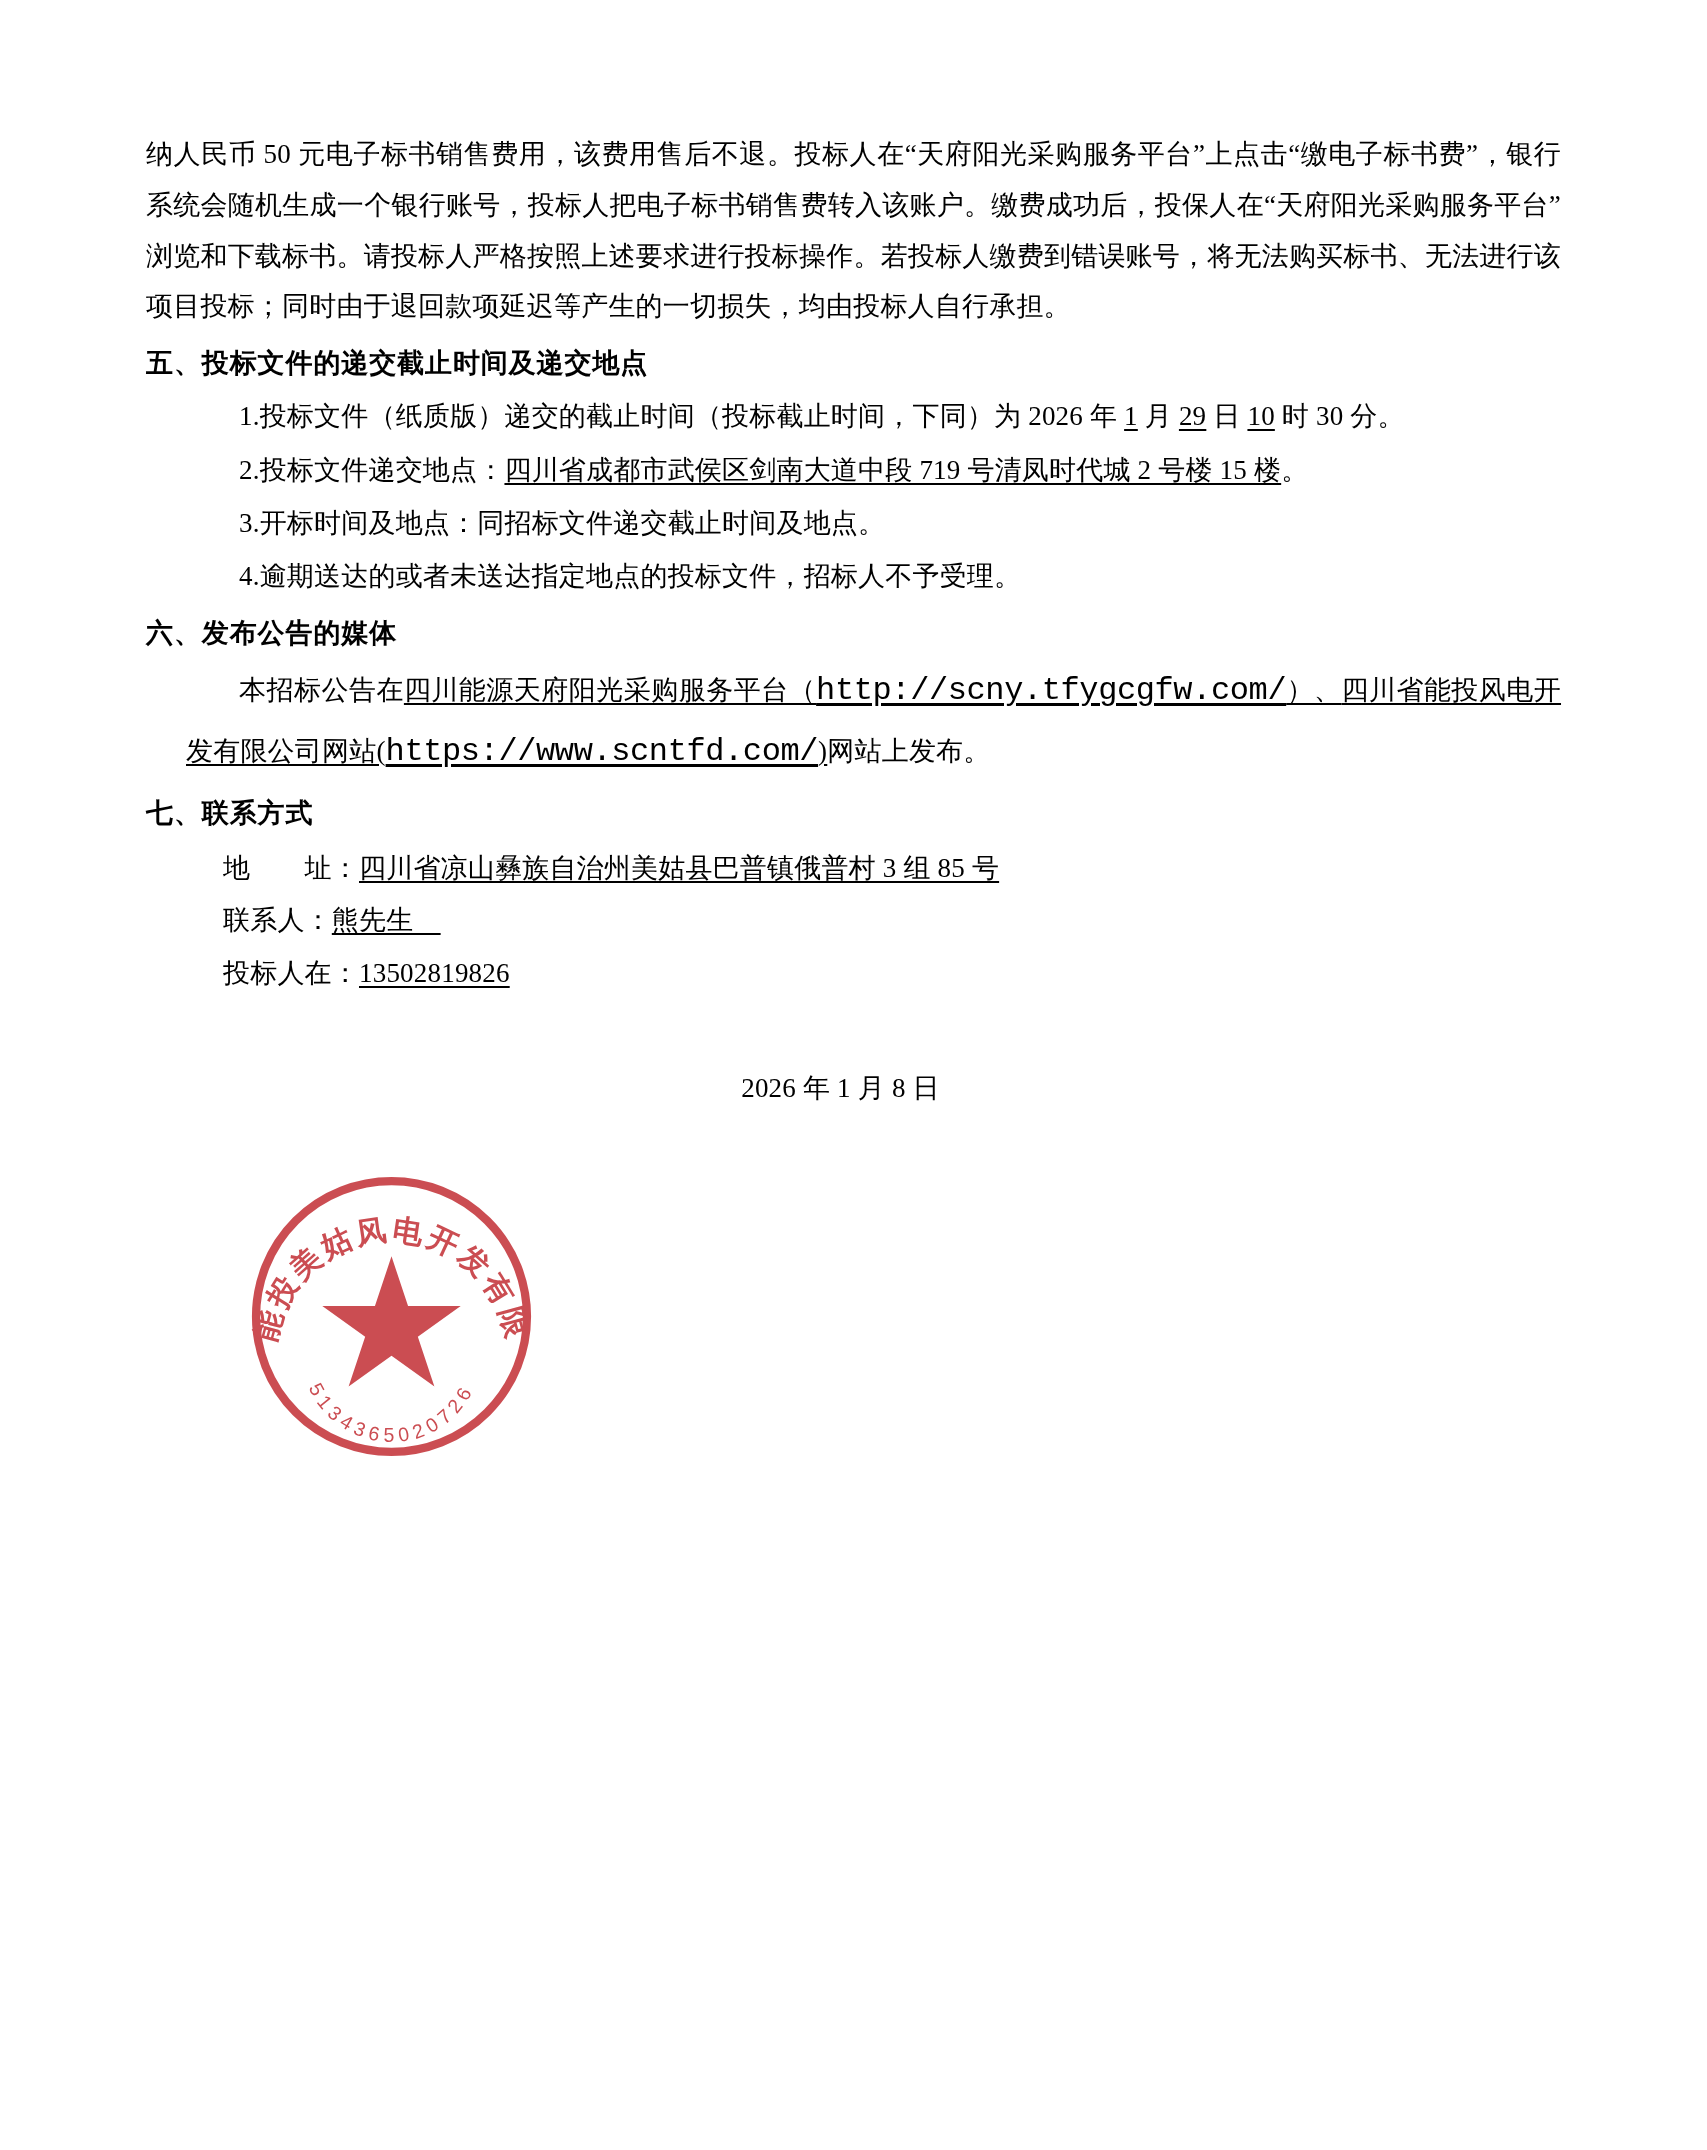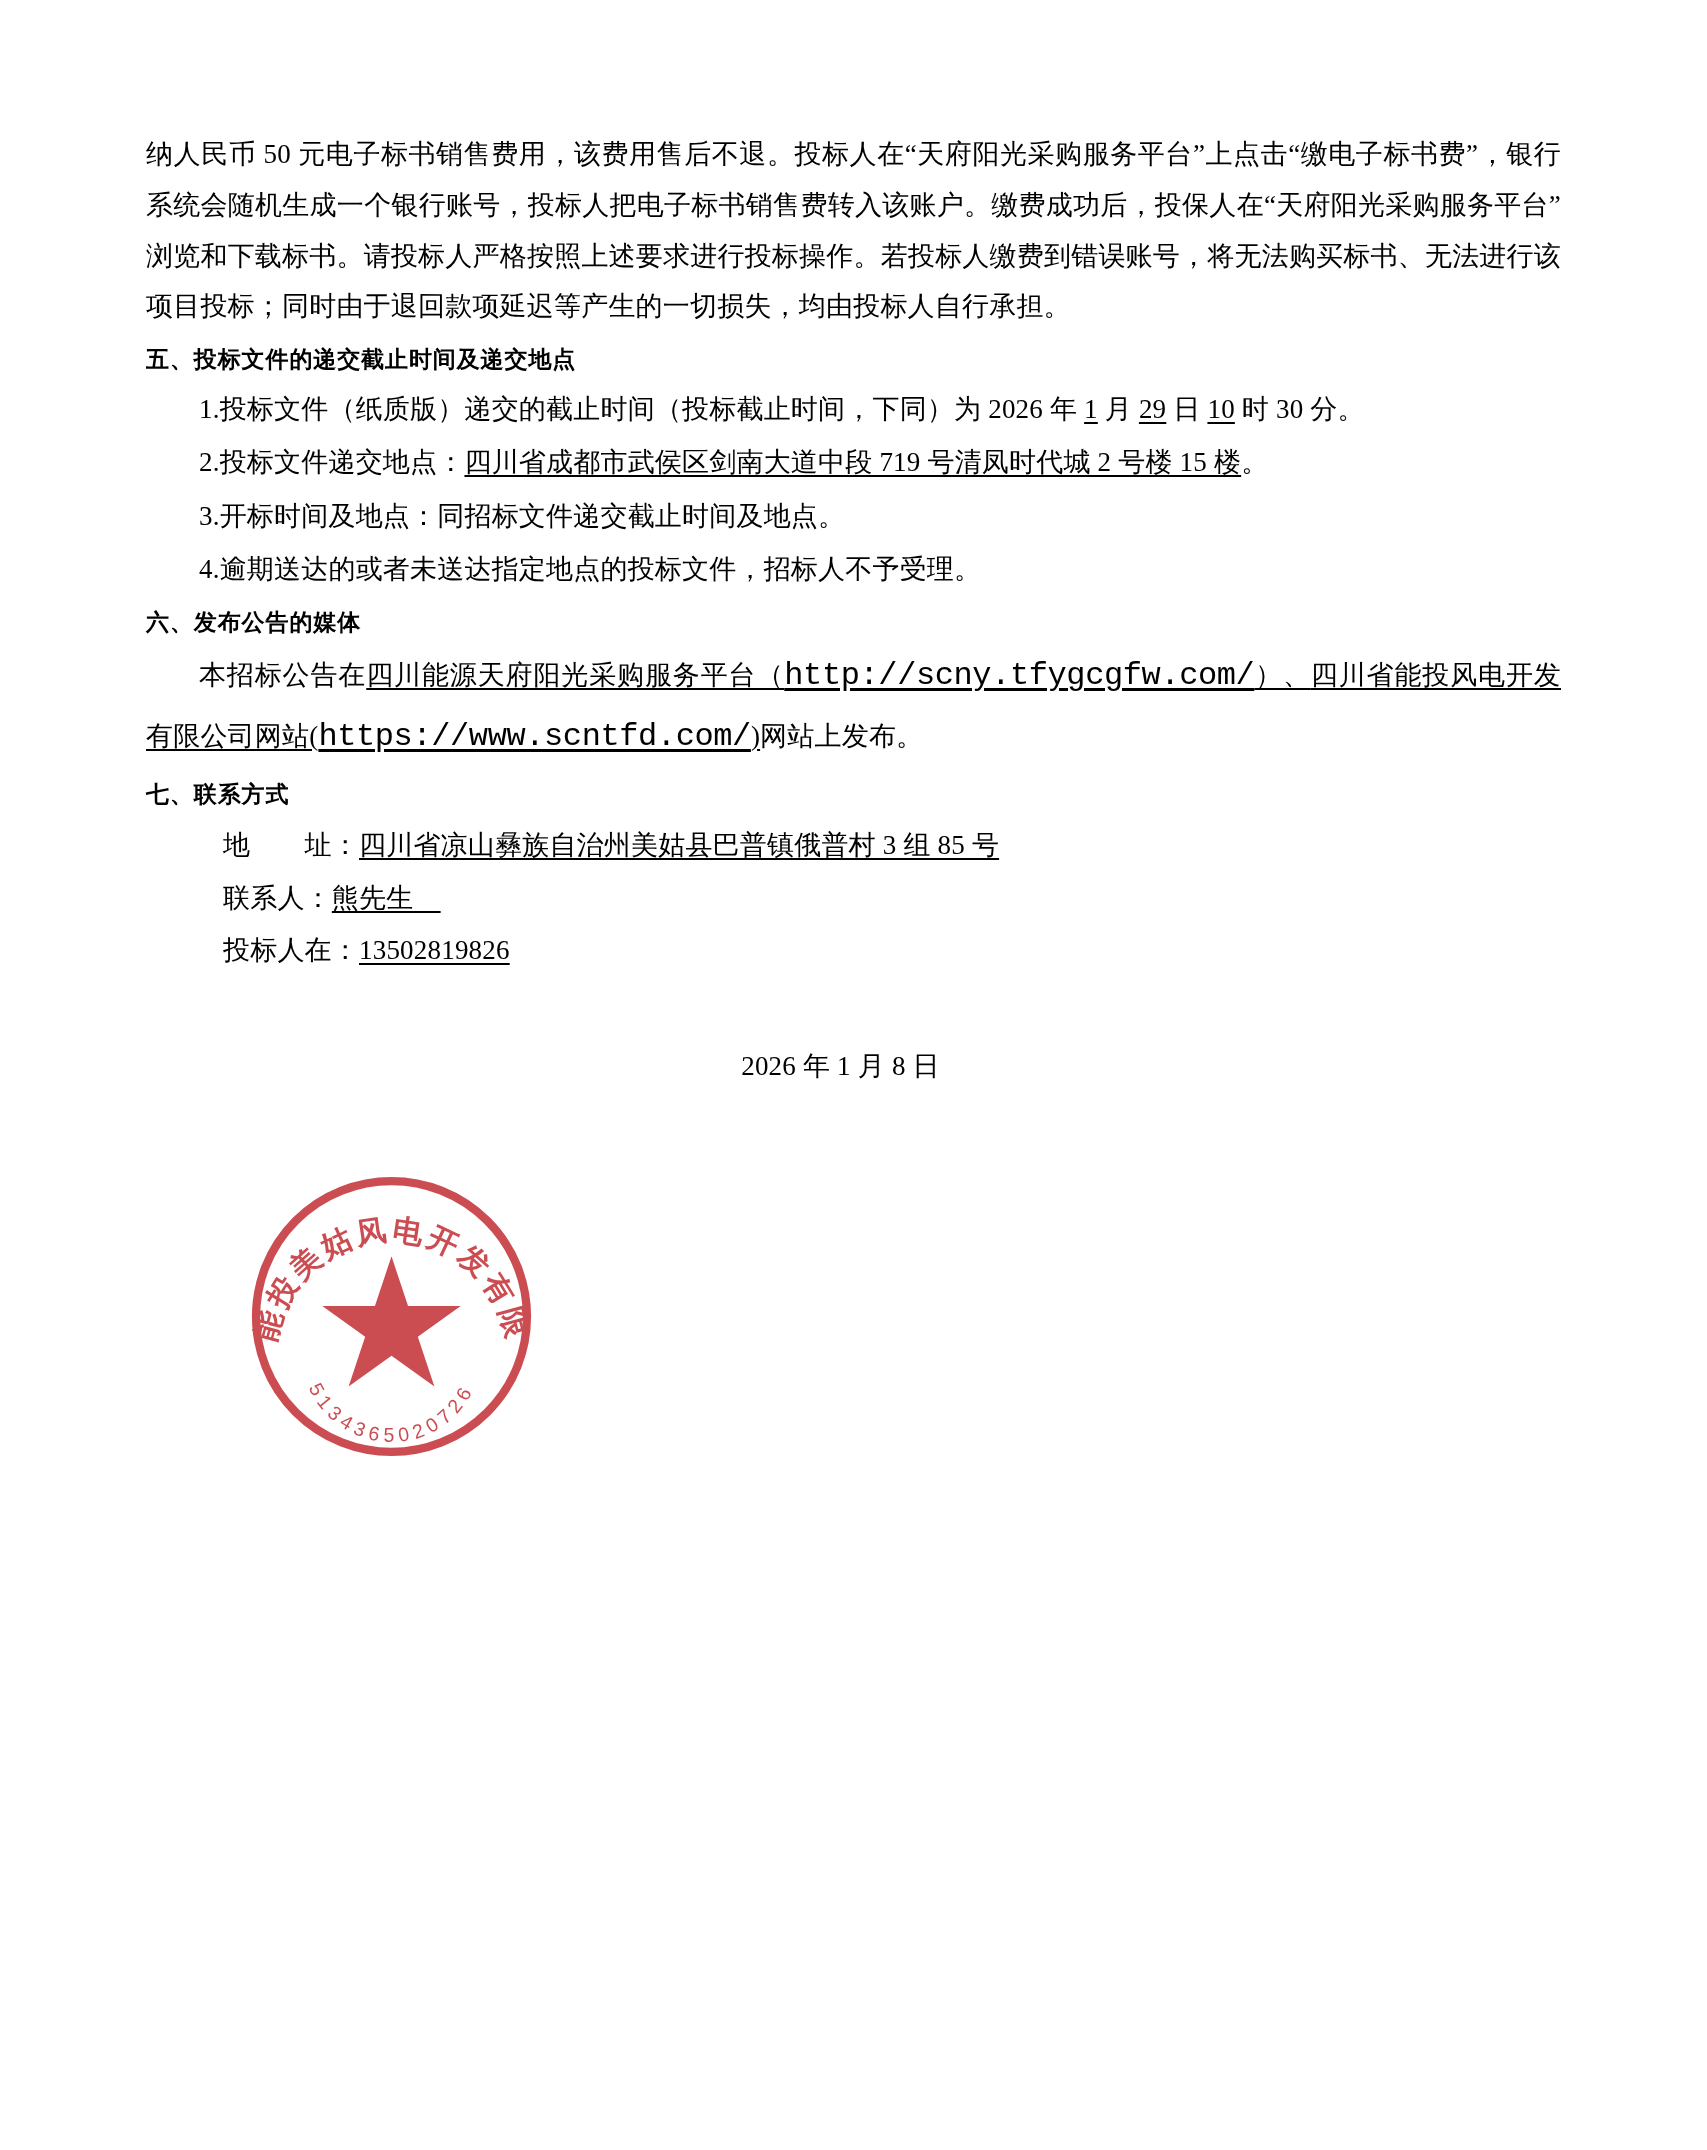--- a/index.html
+++ b/index.html
@@ -28,25 +28,26 @@
   }
   p {
     margin: 0 0 2.6px 0;
   }
   .para {
     text-align: justify;
     text-justify: inter-ideograph;
   }
   .indent {
     text-indent: 53px;
+    margin-left: 40px;
   }
   .heading {
     font-weight: bold;
     font-family: "Liberation Sans", "DejaVu Sans", sans-serif;
-    font-size: 23px;
+    font-size: 27px;
     margin: 6px 0 2.6px 0;
     letter-spacing: 0.9px;
   }
   .u {
     text-decoration: underline;
     text-underline-offset: 4.3px;
   }
   .mono {
     font-family: "Liberation Mono", "DejaVu Sans Mono", monospace;
     font-size: 32px;

